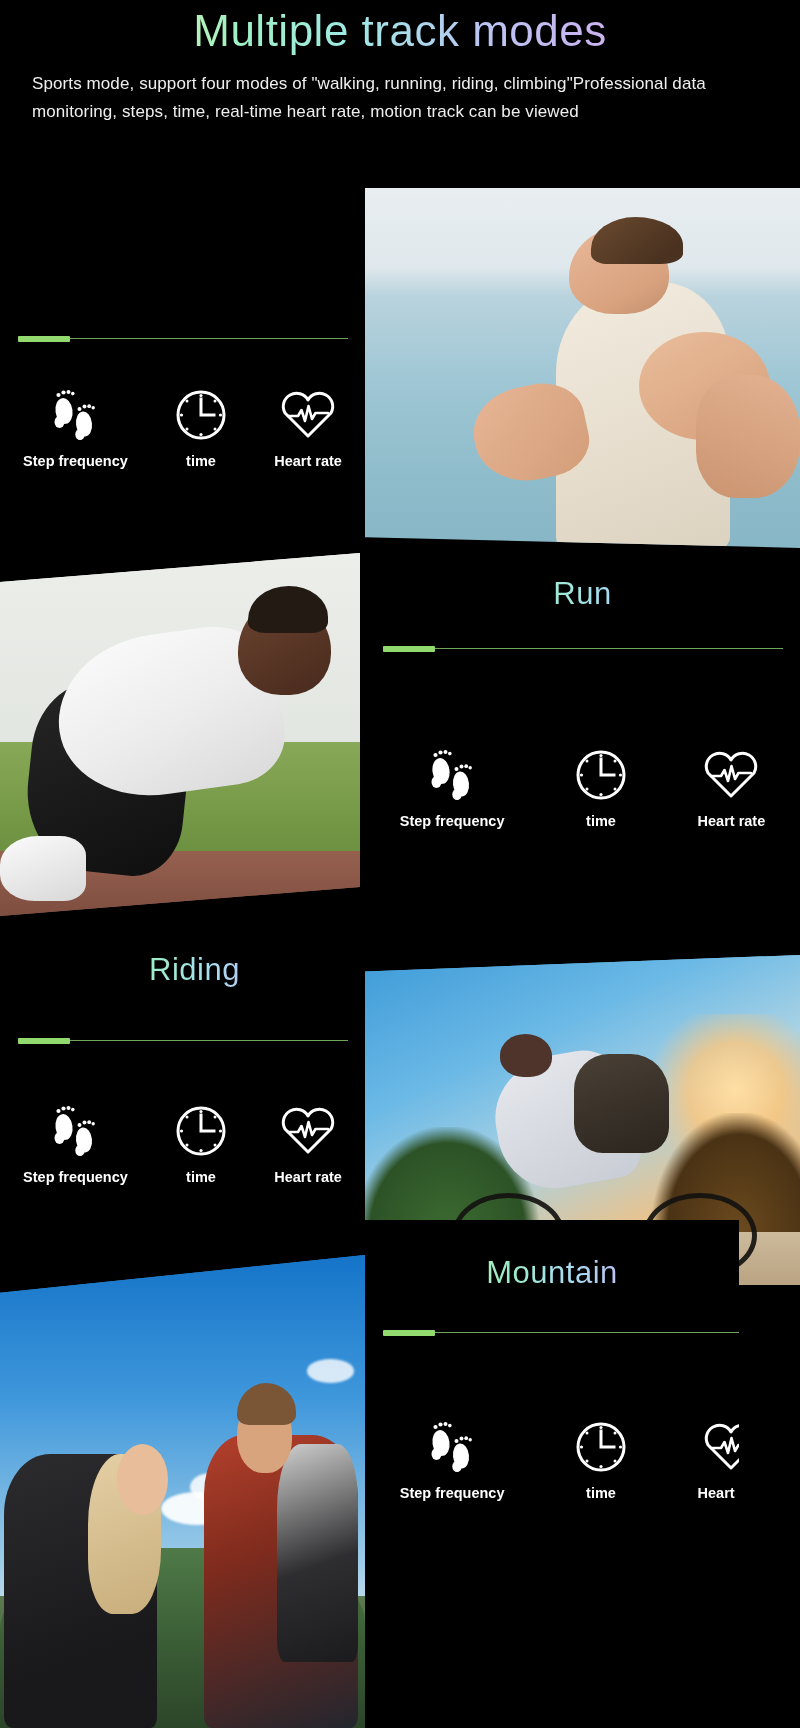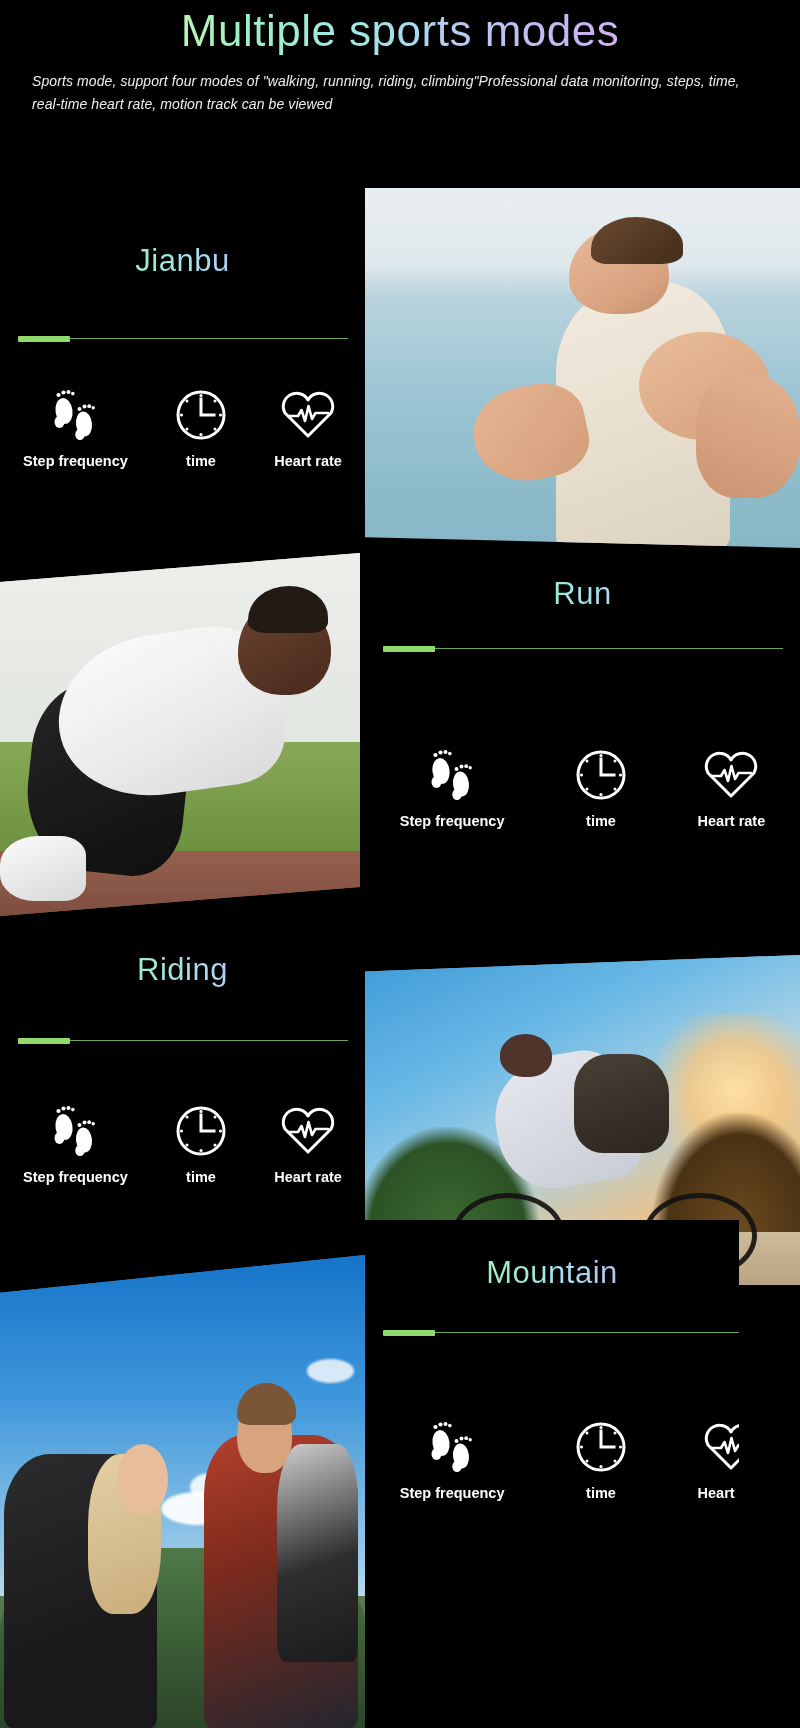--- a/index.html
+++ b/index.html
@@ -16,21 +16,21 @@
   .main-title {
     position:absolute; left:0; top:6px; width:800px;
     text-align:center;
     font-size:44px; font-weight:400; letter-spacing:.5px;
     background:linear-gradient(90deg,#f6f3a8 0%,#dff5a0 14%,#9ef0c6 30%,#9fe9e4 44%,#b9c6f2 60%,#c9b4f0 74%,#efb0e0 88%,#f5a9c8 100%);
     -webkit-background-clip:text; background-clip:text; color:transparent;
     -webkit-text-fill-color:transparent;
   }
   .sub-desc {
     position:absolute; left:32px; top:70px; width:710px;
-    color:#efefef; font-size:14px; line-height:1.65; letter-spacing:.1px;font-style:italic;
+    color:#efefef; font-size:17px; line-height:1.65; letter-spacing:.1px;
   }
 
   
   .panel { position:absolute; background:#000; overflow:hidden; }
   .photo { position:absolute; overflow:hidden; }
   .photo .img { position:absolute; inset:0; }
 
   .sec-title {
     position:absolute; width:100%; text-align:center;
     font-size:31px; font-weight:400; letter-spacing:.5px;
@@ -146,37 +146,36 @@
     background:#d8a47e; border-radius:50% 48% 44% 46%; }
   .hk-p2hair { position:absolute; right:19%; top:27%; width:16%; height:9%;
     background:#7a5536; border-radius:54% 56% 24% 22%/80% 74% 26% 24%; }
 </style>
 </head>
 <body>
 
 <div class="page">
 
   <div class="header">
-    <div class="main-title">Multiple sports modes</div>
+    <div class="main-title">Multiple track modes</div>
     <div class="sub-desc">Sports mode, support four modes of "walking, running, riding, climbing"Professional data monitoring, steps, time, real-time heart rate, motion track can be viewed</div>
   </div>
 
   <div class="photo" style="left:365px; top:188px; width:435px; height:360px; clip-path:polygon(0 0,100% 0,100% 100%,0 97%);">
     <div class="img ph-sea">
       <div class="sea-body"></div>
         <div class="sea-shoulder"></div>
       <div class="sea-head"></div>
         <div class="sea-hair"></div>
       <div class="sea-arm"></div>
         <div class="sea-arm2"></div>
     </div>
   </div>
 
   <div class="panel" style="left:0; top:188px; width:365px; height:360px;">
-    <div class="sec-title" style="top:55px;">Jianbu</div>
     <div class="rule-wrap" style="left:18px; top:148px; width:330px;">
       <div class="rule-thin"></div>
         <div class="rule-thick"></div>
     </div>
 
     <div class="icons" style="left:0; top:196px; width:365px; justify-content:space-around;">
       <div class="icon-cell">
         <div class="icon-glyph">
           <svg width="54" height="56" viewBox="0 0 54 56">
             <ellipse cx="16" cy="25" rx="8.5" ry="13" fill="#fff" transform="rotate(-8 16 25)"></ellipse>
@@ -307,21 +306,21 @@
         <div class="bk-ground"></div>
       <div class="bk-wheel1"></div>
         <div class="bk-wheel2"></div>
         <div class="bk-frame"></div>
       <div class="bk-rider"></div>
         <div class="bk-pack"></div>
         <div class="bk-head"></div>
     </div>
   </div>
 
-  <div class="panel" style="left:0; top:920px; width:365px; height:365px;">
+  <div class="panel" style="left:0; top:920px; width:365px; height:365px;padding-left:12px;">
     <div class="sec-title" style="top:32px;">Riding</div>
     <div class="rule-wrap" style="left:18px; top:118px; width:330px;">
       <div class="rule-thin"></div>
         <div class="rule-thick"></div>
     </div>
 
     <div class="icons" style="left:0; top:180px; width:365px; justify-content:space-around;">
       <div class="icon-cell">
         <div class="icon-glyph">
           <svg width="54" height="56" viewBox="0 0 54 56">

